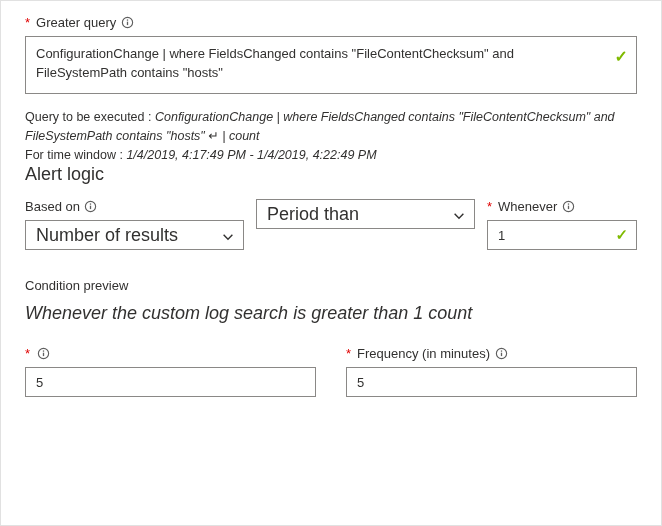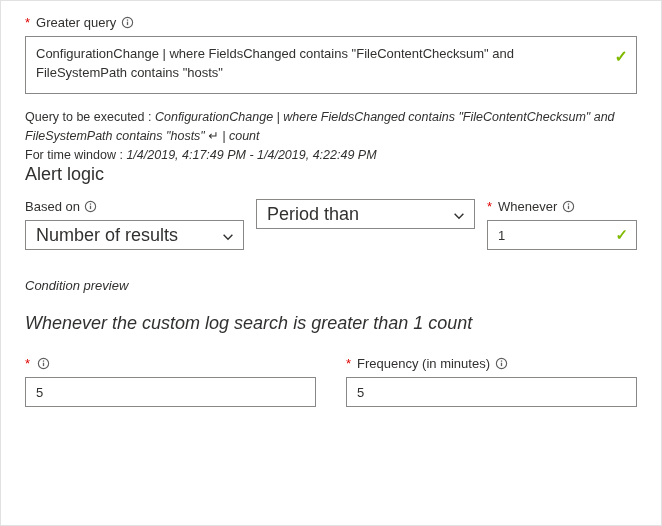--- a/index.html
+++ b/index.html
@@ -107,22 +107,21 @@
     position: absolute;
     right: 8px;
     top: 50%;
     transform: translateY(-50%);
     color: #7fba00;
     font-size: 15px;
     font-weight: bold;
   }
   .cond-preview-label {
     font-size: 13px;
-    margin-bottom: 20px;
-    font-style: italic;
+    margin-bottom: 10px;
   }
   .cond-preview-text {
     font-style: italic;
     font-size: 18px;
     margin-bottom: 22px;
   }
   .row-2 {
     display: flex;
     gap: 30px;
   }

